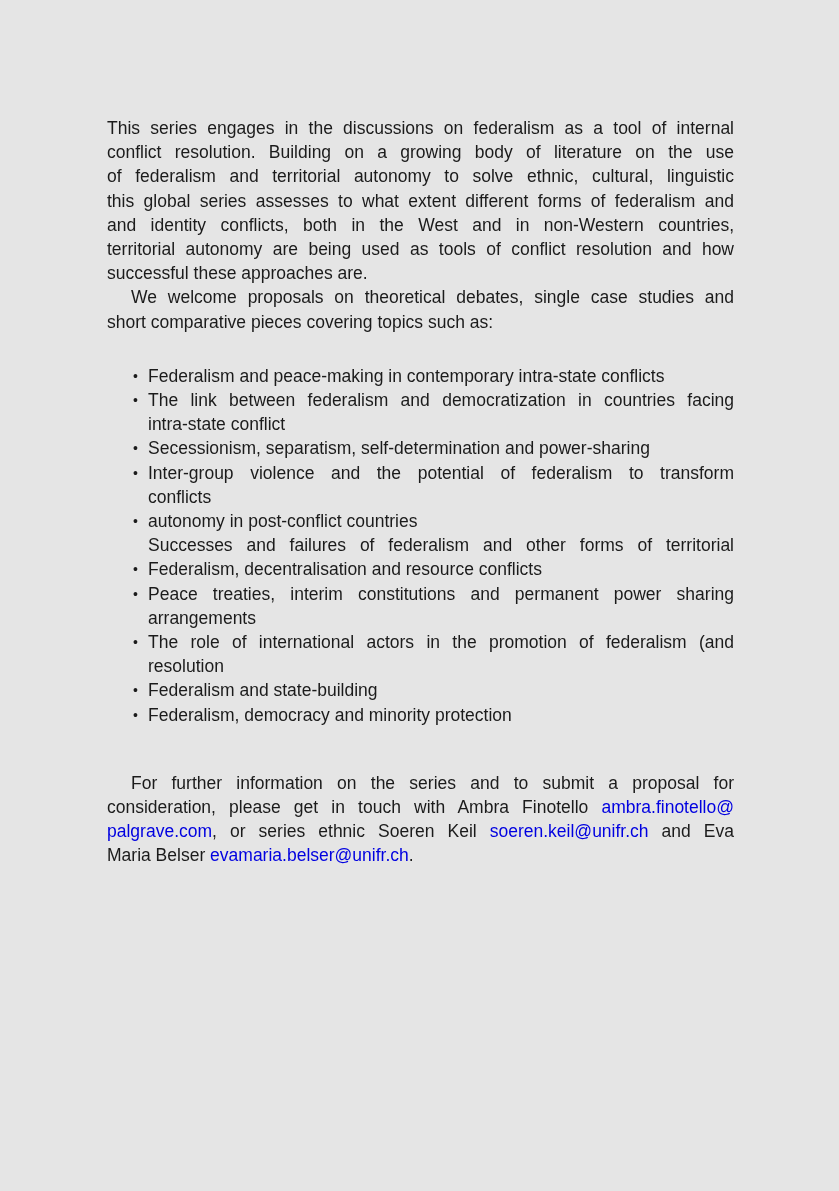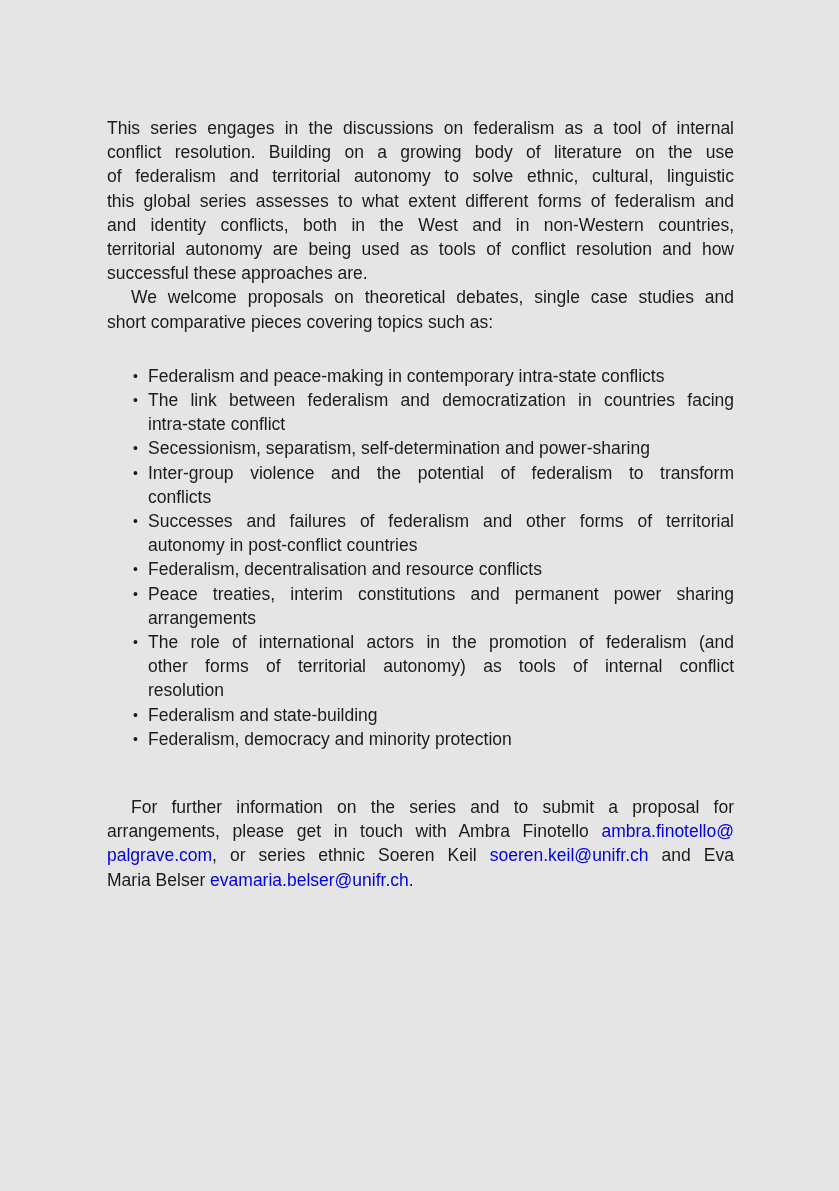--- a/index.html
+++ b/index.html
@@ -90,58 +90,57 @@
         <div class="bullet-item">
           <div class="bullet-marker">•</div>
           <div class="bullet-text">
             <div class="line just"><span>Inter-group violence and the potential of federalism to transform</span></div>
             <div class="line"><span>conflicts</span></div>
           </div>
         </div>
         <div class="bullet-item">
           <div class="bullet-marker">•</div>
           <div class="bullet-text">
+            <div class="line"><span>autonomy in post-conflict countries</span></div>
             <div class="line just"><span>Successes and failures of federalism and other forms of territorial</span></div>
-            <div class="line"><span>autonomy in post-conflict countries</span></div>
           </div>
         </div>
         <div class="bullet-item">
           <div class="bullet-marker">•</div>
           <div class="bullet-text">
             <div class="line"><span>Federalism, decentralisation and resource conflicts</span></div>
           </div>
         </div>
         <div class="bullet-item">
           <div class="bullet-marker">•</div>
           <div class="bullet-text">
             <div class="line just"><span>Peace treaties, interim constitutions and permanent power sharing</span></div>
             <div class="line"><span>arrangements</span></div>
           </div>
         </div>
         <div class="bullet-item">
           <div class="bullet-marker">•</div>
           <div class="bullet-text">
             <div class="line just"><span>The role of international actors in the promotion of federalism (and</span></div>
-            <div class="line just"><span>other forms of territorial autonomy) as tools of internal conflict</span></div>
             <div class="line"><span>resolution</span></div>
           </div>
         </div>
         <div class="bullet-item">
           <div class="bullet-marker">•</div>
           <div class="bullet-text">
             <div class="line"><span>Federalism and state-building</span></div>
           </div>
         </div>
         <div class="bullet-item">
           <div class="bullet-marker">•</div>
           <div class="bullet-text">
             <div class="line"><span>Federalism, democracy and minority protection</span></div>
           </div>
         </div>
       </div>
       <div class="block block-contact-info">
         <div class="line just indent"><span>For further information on the series and to submit a proposal for</span></div>
-        <div class="line just"><span>arrangements, please get in touch with Ambra Finotello </span><a class="link" href="#">ambra.finotello@</a></div>
+        <div class="line just"><span>consideration, please get in touch with Ambra Finotello </span><a class="link" href="#">ambra.finotello@</a></div>
         <div class="line just"><a class="link" href="#">palgrave.com</a><span>, or series ethnic Soeren Keil </span><a class="link" href="#">soeren.keil@unifr.ch</a><span> and Eva</span></div>
         <div class="line"><span>Maria Belser </span><a class="link" href="#">evamaria.belser@unifr.ch</a><span>.</span></div>
       </div>
     </div>
 </div>
 
 </body></html>

